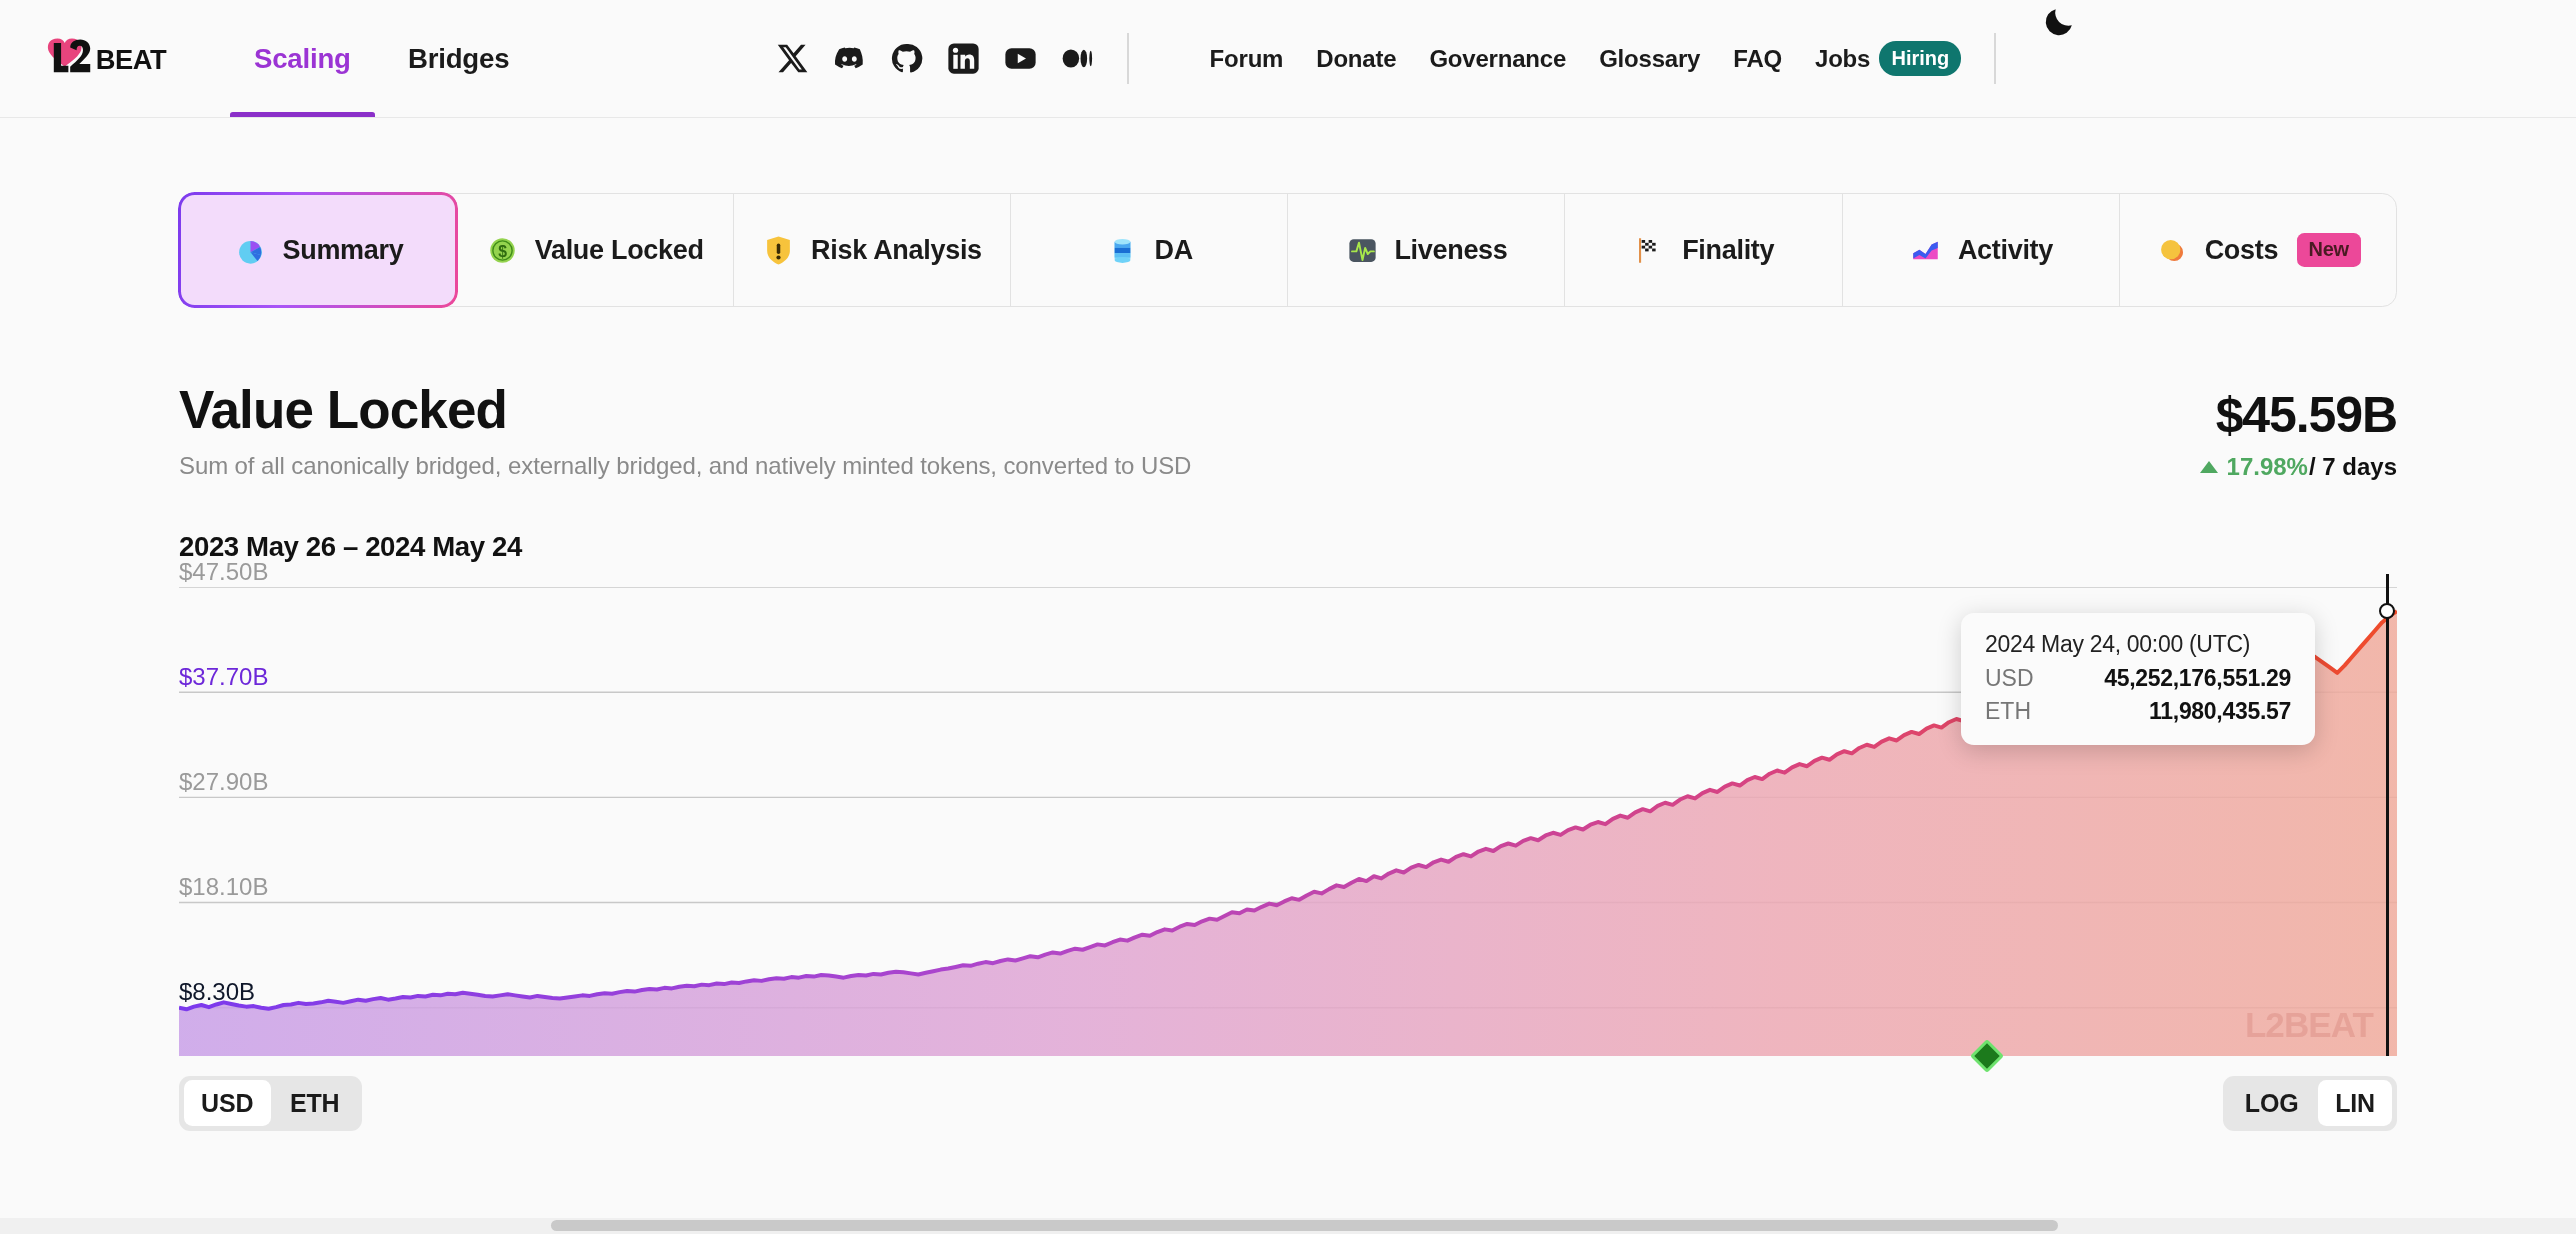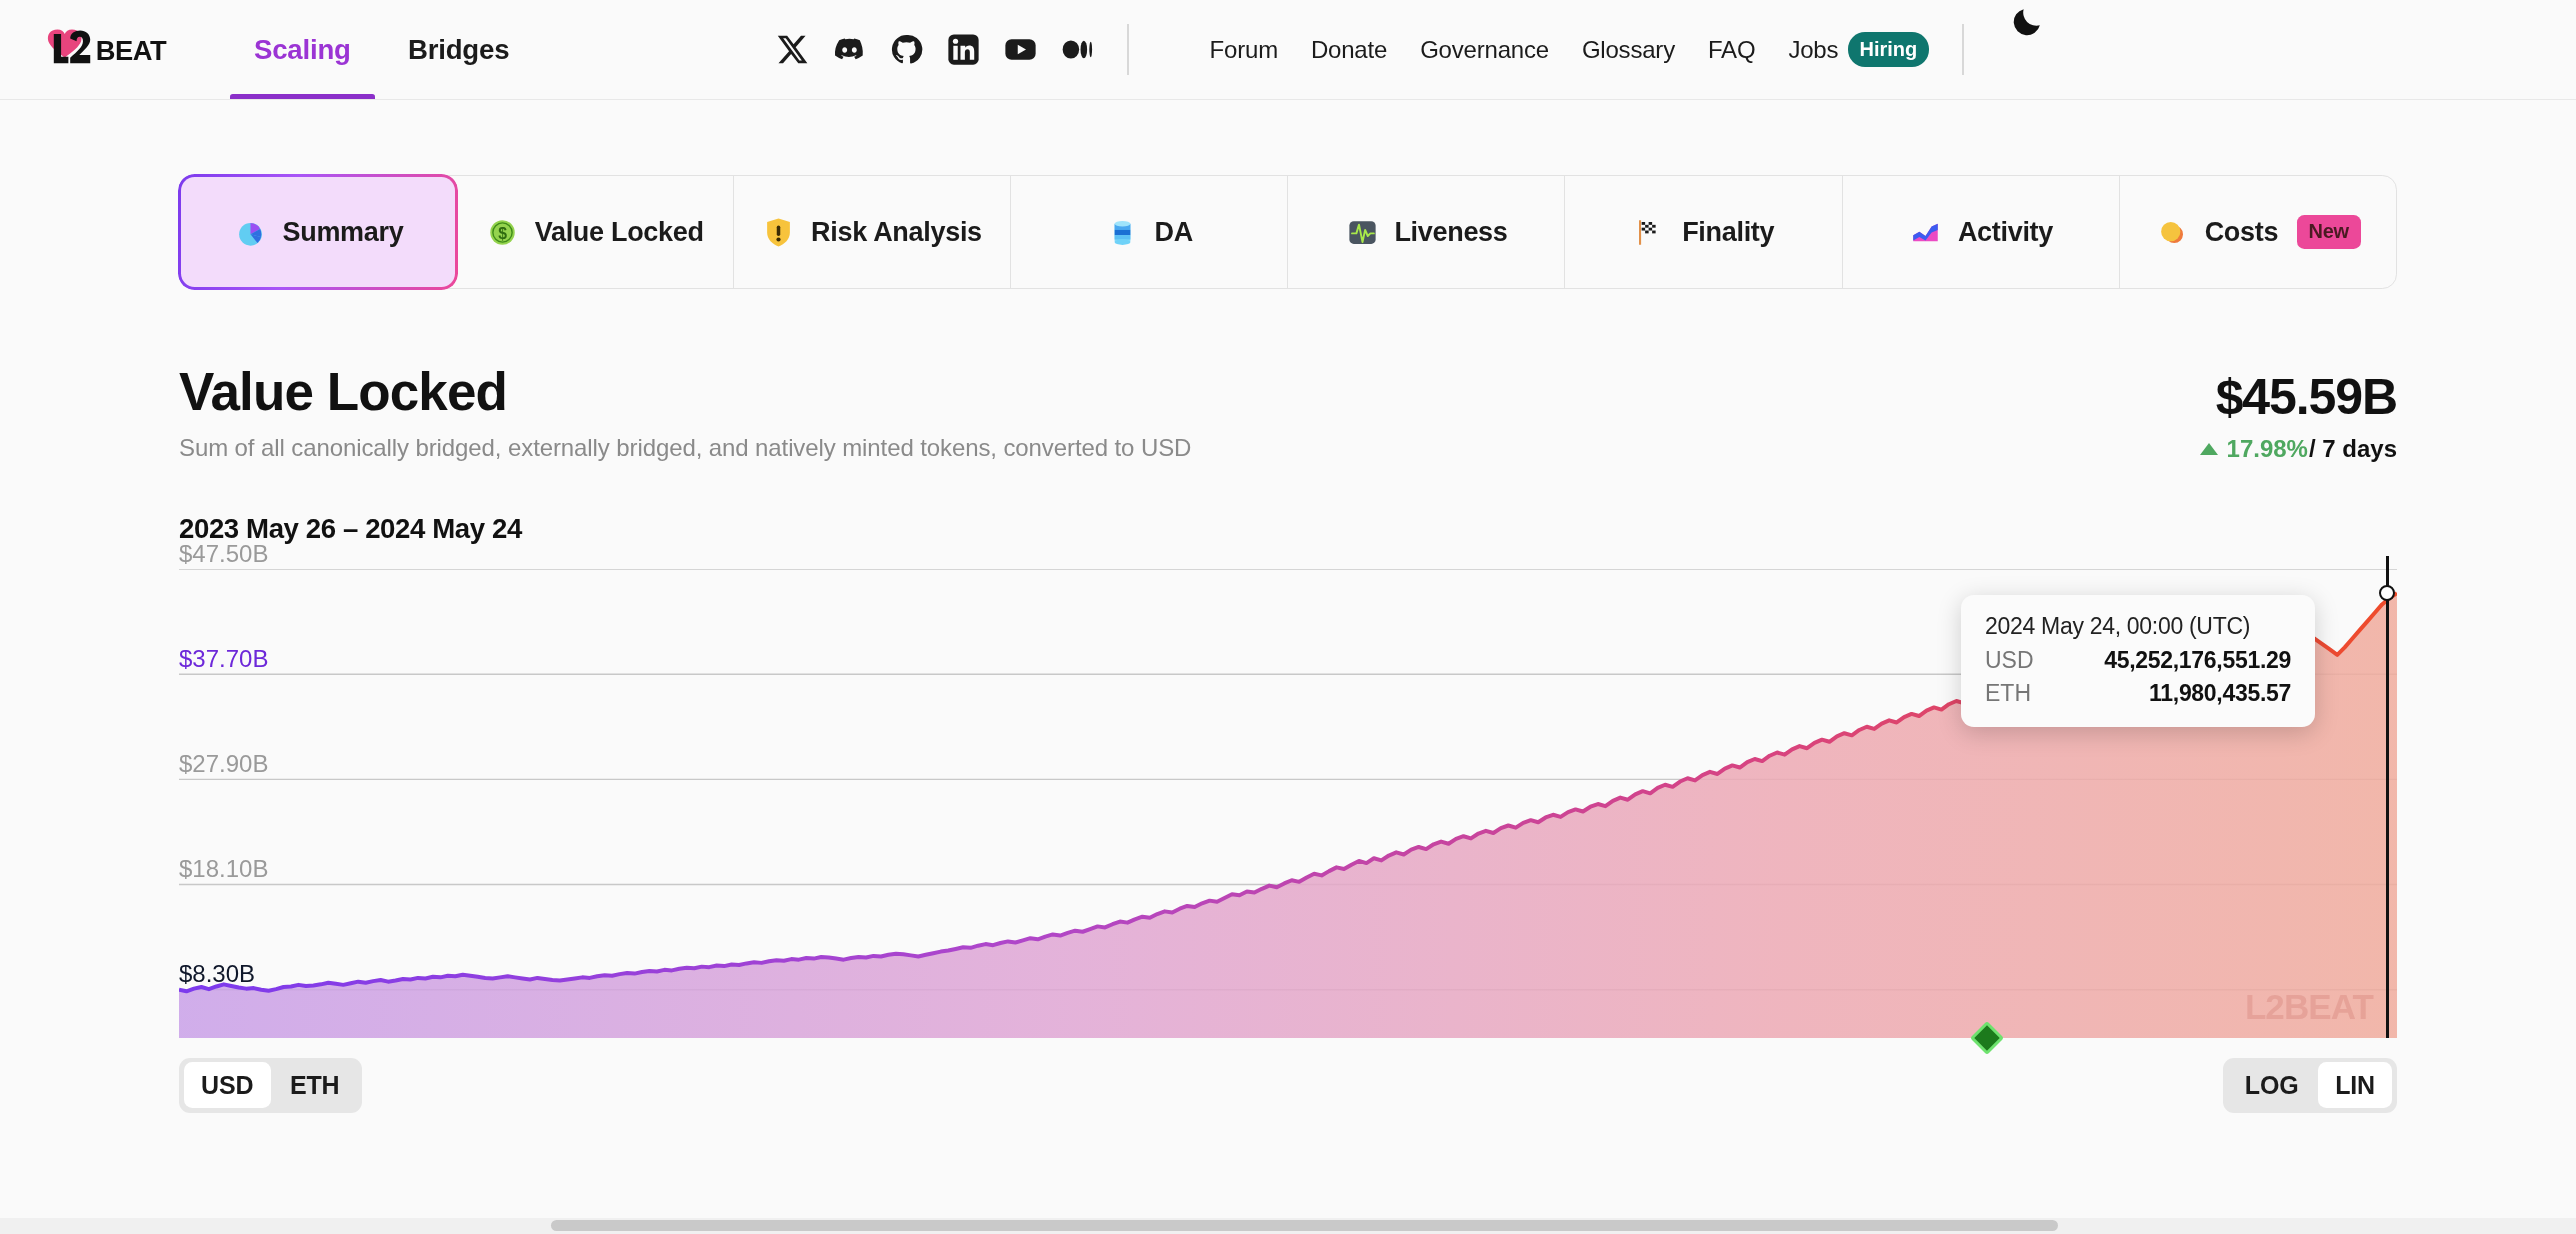--- a/index.html
+++ b/index.html
@@ -6,21 +6,21 @@
   html, body {
     width: 2576px; height: 1235px;
     background: #fafafa;
     font-family: "Liberation Sans", sans-serif;
     overflow: hidden;
     -webkit-font-smoothing: antialiased;
   }
 
   
   .header {
-    height: 100px;
+    height: 118px;
     background: #fafafa;
     border-bottom: 0.9px solid #e8e8e8;
     display: flex;
     align-items: stretch;
     padding: 0 40px 0 44px;
     position: relative;
   }
   .logo-wrap {
     display: flex; align-items: center;
     height: 100%;
@@ -57,21 +57,21 @@
   .divider-v {
     width: 1.8px; height: 51px; background: #d8d8d8;
     align-self: center;
     margin: 0 33px;
   }
   .right-nav {
     display: flex; align-items: center; gap: 0px;
     margin-left: 31px;
   }
   .right-link {
-    font-size: 24px; font-weight: 400; color: #1b1b1b;
+    font-size: 24px; font-weight: 700; color: #1b1b1b;
     padding: 0 16.5px; cursor: pointer; white-space: nowrap;
     letter-spacing: -0.2px;
   }
   .hiring-badge {
     background: #0f766e; color: #fff;
     font-size: 20px; font-weight: 700;
     padding: 5.5px 12px 6.4px; border-radius: 17px;
     margin-left: -7.3px;
     cursor: pointer;
   }

